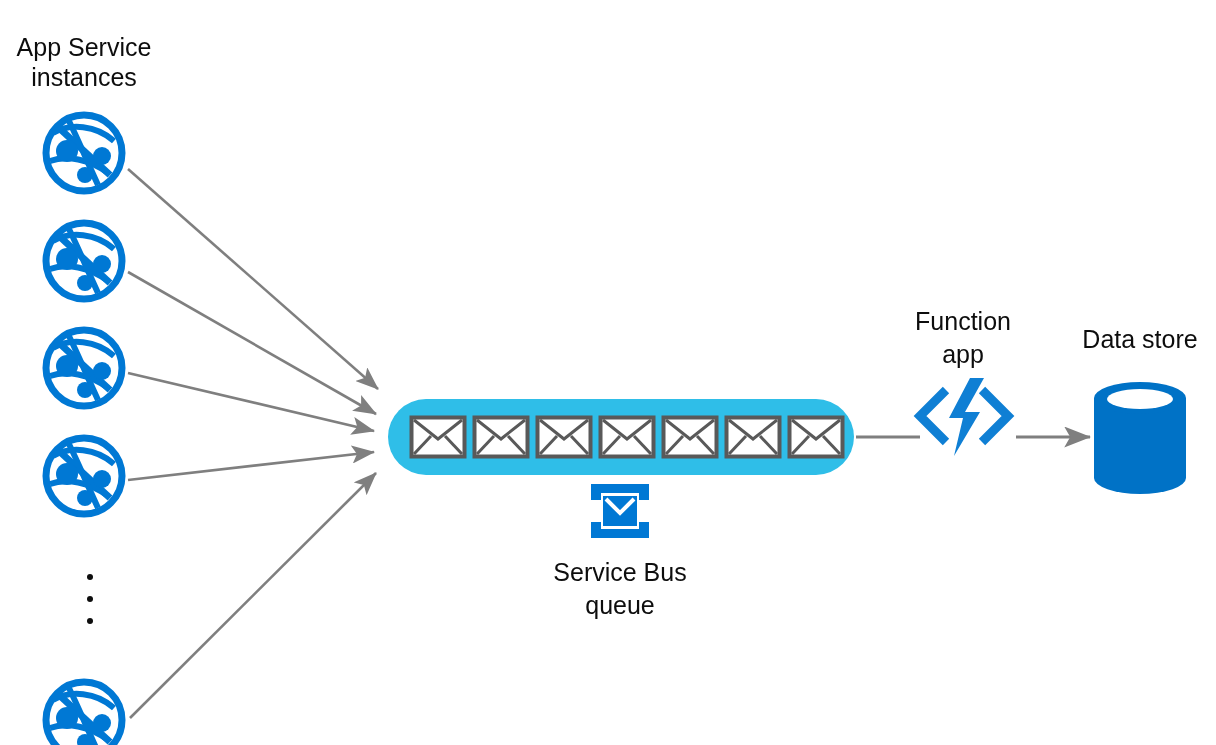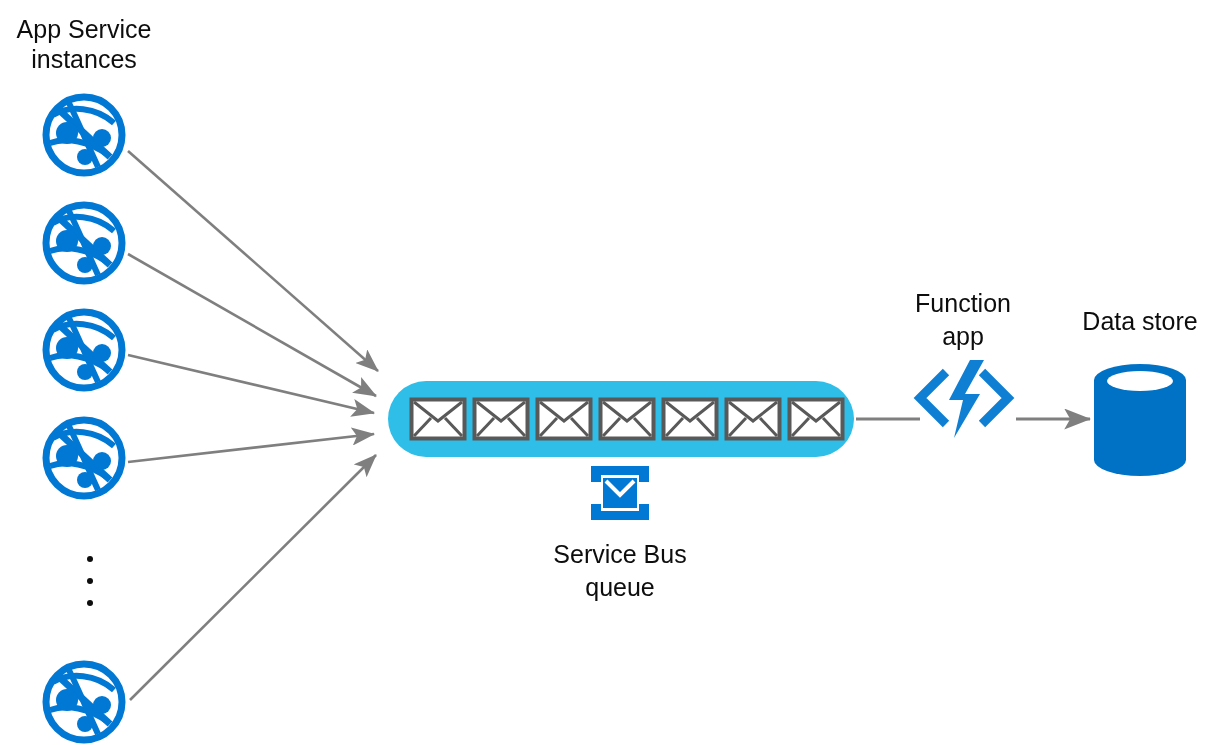--- a/index.html
+++ b/index.html
@@ -10,20 +10,21 @@
   body {
     width: 1216px;
     height: 745px;
     font-family: "Liberation Sans", sans-serif;
     overflow: hidden;
   }
   #diagram-root {
     position: relative;
     width: 1216px;
     height: 637px;
+    margin-top: 18px;
   }
   svg#diagram {
     display: block;
     width: 1216px;
     height: 745px;
   }
   .diagram-label {
     font-family: "Liberation Sans", sans-serif;
     font-size: 25px;
     fill: #0d0d0d;

